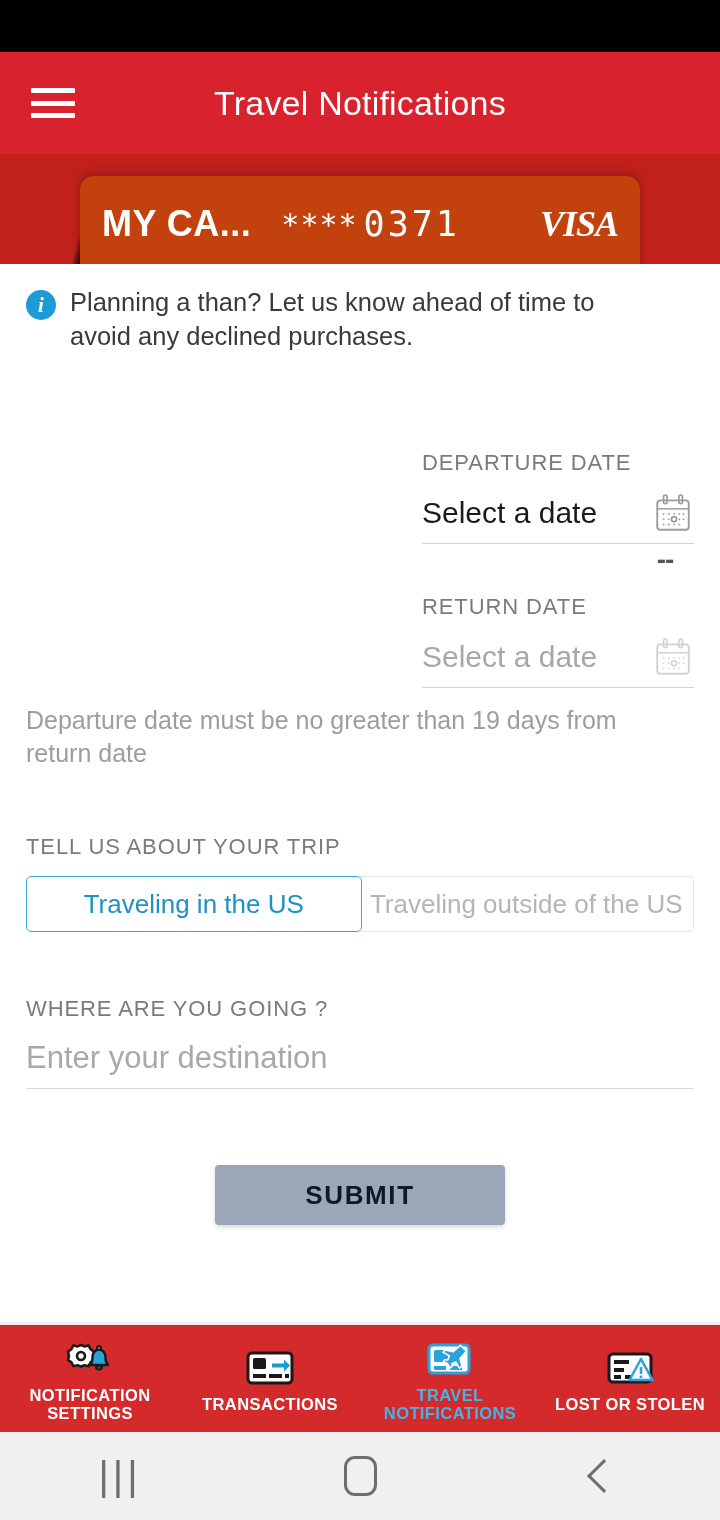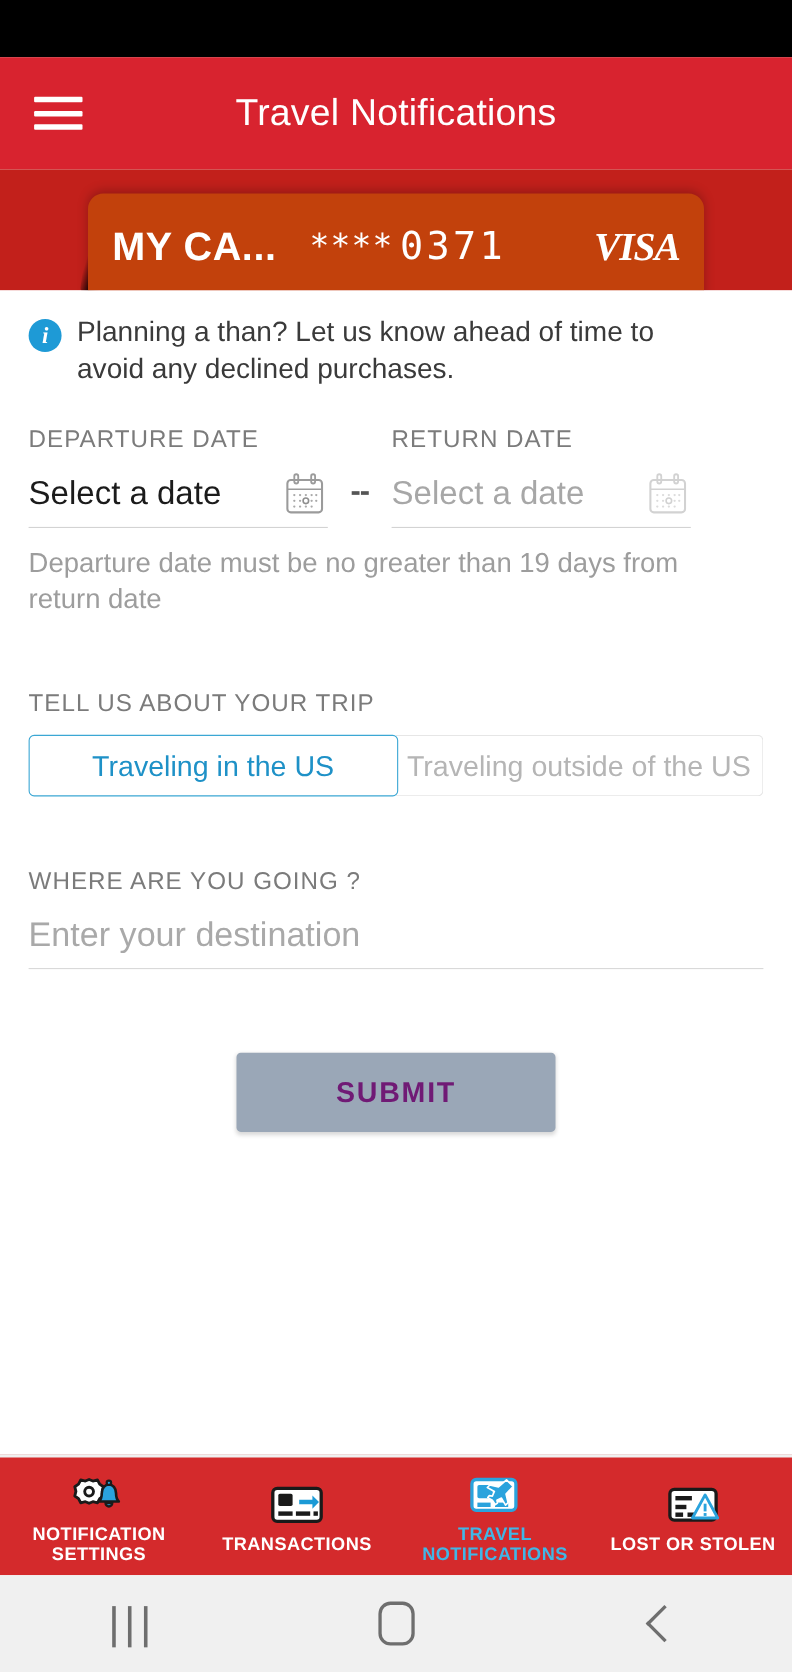--- a/index.html
+++ b/index.html
@@ -161,21 +161,22 @@
     font-size: 25.5px;
     color: #3a3a3a;
     line-height: 1.33;
     max-width: 580px;
   }
 
   
   .dates-row {
     display: flex;
     align-items: flex-end;
-    margin-top: 32px;
+    margin-top: 96px;
+    flex-direction: column;
   }
   .date-col { width: 272px; }
   .field-label {
     font-size: 22px;
     color: #7b7b7b;
     letter-spacing: 0.9px;
     text-transform: uppercase;
     margin-bottom: 16px;
   }
   .date-input {
@@ -249,25 +250,25 @@
   }
 
   
   .submit-wrap {
     margin-top: 76px;
     display: flex;
     justify-content: center;
   }
   .submit-btn {
     width: 290px;
-    height: 72px;
+    height: 60px;
     background: #9aa7b7;
     border: none;
     border-radius: 4px;
-    color: #701a75;
+    color: #0f172a;
     font-size: 26px;
     font-weight: bold;
     letter-spacing: 1.6px;
     cursor: pointer;
     box-shadow: 0 2px 4px rgba(0,0,0,0.16);
   }
 
   
   .tab-bar {
     flex: 0 0 110px;

